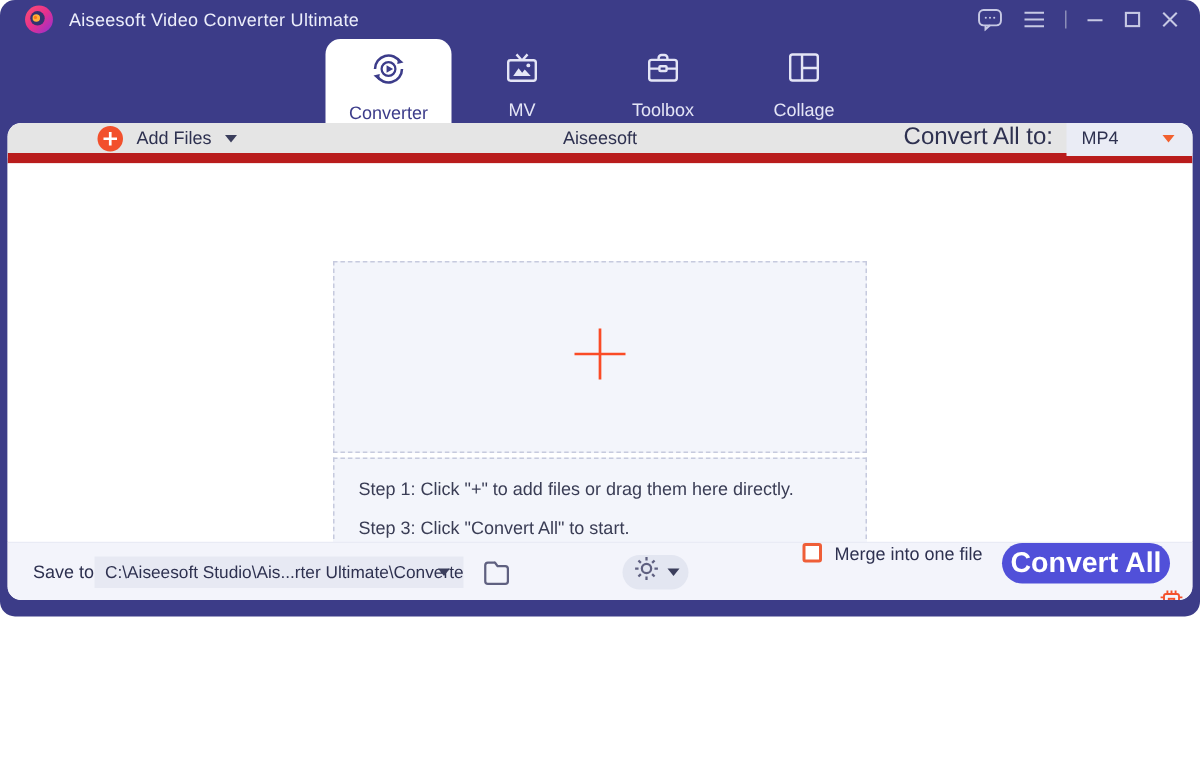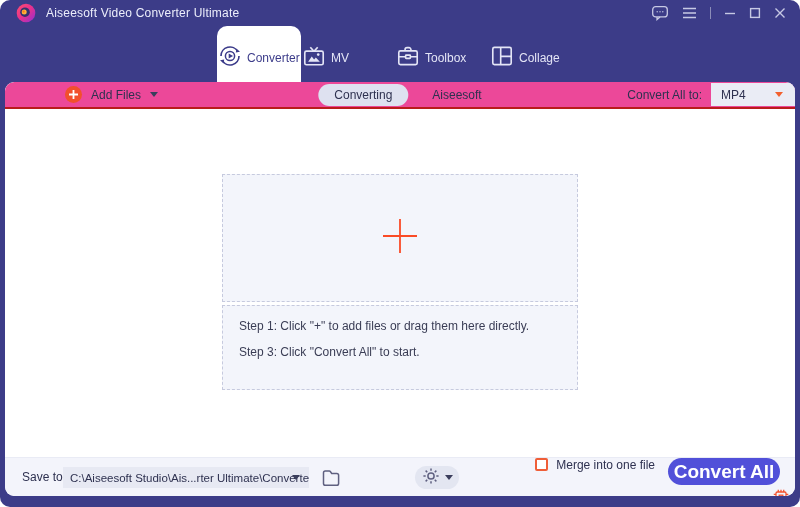--- a/index.html
+++ b/index.html
@@ -1,45 +1,45 @@
 <!DOCTYPE html>
 <html><head>
 <meta charset="utf-8">
 <style>
   * { margin:0; padding:0; box-sizing:border-box; }
   html,body { width:800px; height:507px; background:#ffffff; font-family:"Liberation Sans", sans-serif; }
-  .window { position:relative; width:800px; height:507px; background:#3c3c88; border-radius:10px; overflow:hidden;padding-left:36px; }
+  .window { position:relative; width:800px; height:411px; background:#3c3c88; border-radius:10px; overflow:hidden;padding-left:36px; }
 
   
   .titlebar { position:absolute; top:0; left:0; right:0; height:26px; display:flex; align-items:center; }
   .logo { margin-left:16px; width:20px; height:20px; flex:none; }
   .title { margin-left:10px; font-size:12px; color:#eceefb; letter-spacing:.2px; }
   .win-controls { position:absolute; right:14px; top:0; height:26px; display:flex; align-items:center; gap:13px; }
   .wc { display:flex; align-items:center; justify-content:center; cursor:default; }
   .sep { width:1px; height:12px; background:#8b8db8; }
 
   
   .tabbar { position:absolute; top:26px; left:0; right:0; height:56px; display:flex; justify-content:center; }
-  .tab { width:94px; height:56px; display:flex; flex-direction:row; align-items:center; padding-top:7px; gap:4px; color:#e4e5f6; }
+  .tab { width:94px; height:56px; display:flex; flex-direction:column; align-items:center; padding-top:7px; gap:4px; color:#e4e5f6; }
   .tab .tab-label { font-size:12px; }
   .tab.active { width:84px; background:#ffffff; border-radius:10px 10px 0 0; color:#3c3c8a; }
 
   
   .surface { position:absolute; left:5px; right:5px; top:82px; bottom:11px; background:#ffffff; border-radius:9px; display:flex; flex-direction:column; overflow:hidden; }
 
   
-  .toolbar { position:relative; flex:none; height:27px; background:#ec4899; border-bottom:2px solid #b91c1c; border-radius:9px 9px 0 0;text-decoration:underline; }
+  .toolbar { position:relative; flex:none; height:27px; background:#e5e5e5; border-bottom:7px solid #b91c1c; border-radius:9px 9px 0 0;text-decoration:underline; }
   .tb-left { position:absolute; left:60px; top:0; bottom:0; display:flex; align-items:center; gap:9px; }
   .add-circle { width:17px; height:17px; border-radius:50%; background:#f2502c; display:flex; align-items:center; justify-content:center; }
   .add-label { font-size:12px; color:#2e3150; }
   .tb-center { position:absolute; left:50%; top:0; bottom:0; transform:translateX(-50%); display:flex; align-items:center; gap:24px; }
   .pill { background:#dee1f0; border-radius:11px; height:22px; padding:0 16px; display:flex; align-items:center; font-size:12px; color:#2e3150; }
   .plain-toggle { font-size:12px; color:#2e3150; }
   .tb-right { position:absolute; right:0; top:0; bottom:0; display:flex; align-items:center; }
-  .convert-to-label { font-size:12px; color:#2e3150; margin-right:9px; }
+  .convert-to-label { font-size:16px; color:#2e3150; margin-right:9px; }
   .format-select { width:84px; height:23px; background:#eaecf5; display:flex; align-items:center; padding-left:10px; font-size:12px; color:#2e3150; position:relative;text-align:center; }
   .format-select .caret { position:absolute; right:12px; }
 
   .caret { width:0; height:0; border-left:4px solid transparent; border-right:4px solid transparent; border-top:5px solid #3b3e5c; display:inline-block; }
   .caret.orange { border-top-color:#f2602e; }
 
   
   .main { flex:1; position:relative; background:#ffffff; }
   .dashed-box { position:absolute; left:217px; width:356px; background:#f3f5fb; border:1px dashed #c6cade; }
   .drop-area { top:65px; height:128px; display:flex; align-items:center; justify-content:center; }
@@ -168,21 +168,20 @@
       <div class="tb-left">
         <span class="add-circle">
           <svg width="11" height="11" viewBox="0 0 11 11" stroke="#ffffff" stroke-width="1.8">
               <path d="M5.5 1 V10 M1 5.5 H10"></path>
             </svg>
         </span>
         <span class="add-label">Add Files</span>
         <span class="caret"></span>
       </div>
       <div class="tb-center">
-        <span class="pill">Converting</span>
         <span class="plain-toggle">Aiseesoft</span>
       </div>
       <div class="tb-right">
         <span class="convert-to-label">Convert All to:</span>
         <div class="format-select">
           <span>MP4</span>
           <span class="caret orange"></span>
         </div>
       </div>
     </div>

